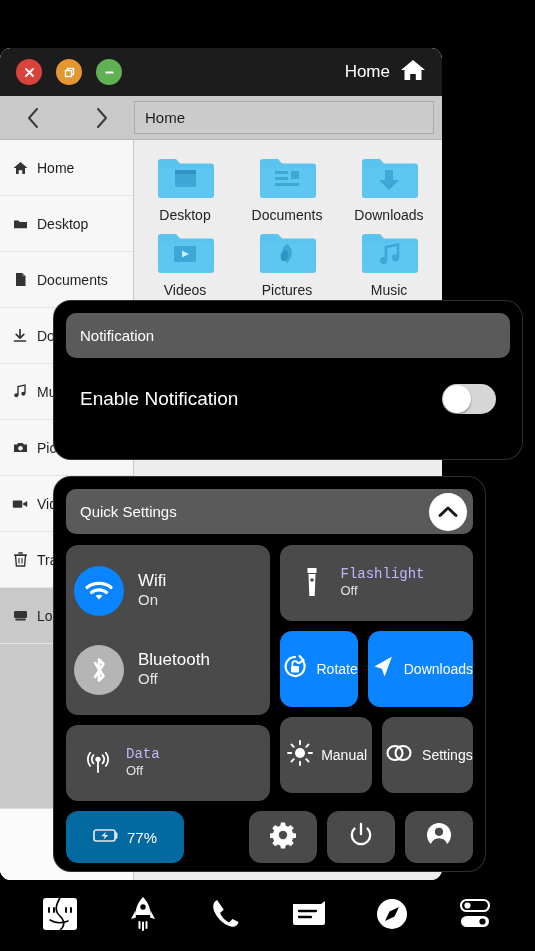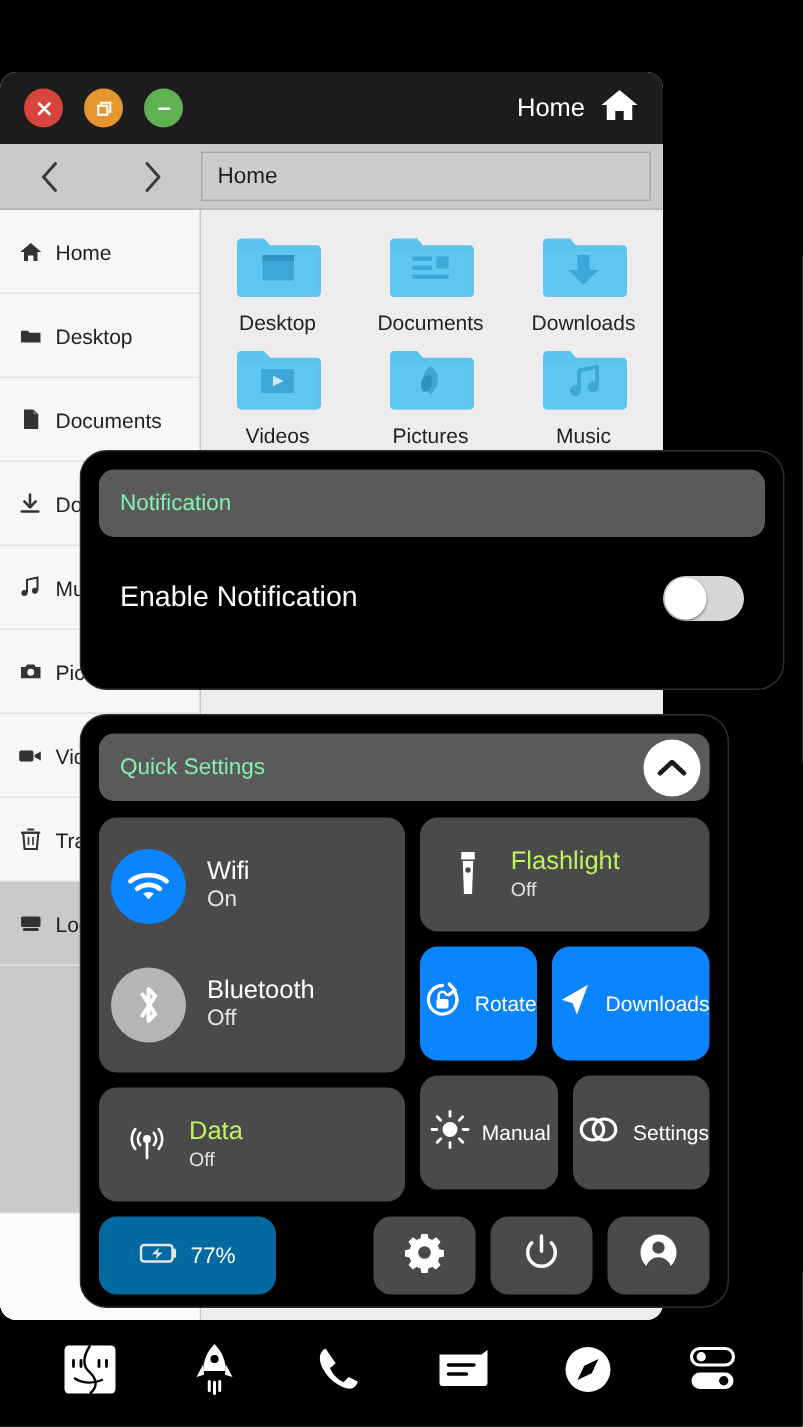--- a/index.html
+++ b/index.html
@@ -77,21 +77,21 @@
 
   
   .panel {
     position: absolute; background: #000; border-radius: 18px;
     border: 1.5px solid rgba(255,255,255,0.18);
   }
   .notif-panel { left: 53px; top: 300px; width: 470px; height: 160px; padding: 12px; }
   .panel-head {
     background: #5a5a5a; border-radius: 10px; height: 45px;
     display: flex; align-items: center; padding: 0 14px;
-    color: #86efac; font-size: 15px; position: relative;
+    color: #ffffff; font-size: 15px; position: relative;
   }
   .notif-row {
     display: flex; align-items: center; height: 58px; padding: 0 14px; margin-top: 12px;
   }
   .notif-label { color: #fff; font-size: 19px; }
   .switch {
     margin-left: auto; width: 54px; height: 30px; border-radius: 15px;
     background: #d6d6d6; position: relative;
   }
   .switch .knob {
@@ -117,21 +117,21 @@
   .row-tile { display: flex; align-items: center; gap: 14px; padding: 0 8px; height: 76px; }
   .row-ico { width: 50px; height: 50px; border-radius: 50%; display: flex;
              align-items: center; justify-content: center; flex: none; }
   .row-ico.on { background: #0a84ff; }
   .row-ico.off { background: #b5b5b5; }
   .row-text .t { color: #fff; font-size: 17px; line-height: 1.15; }
   .row-text .s { color: #e3e3e3; font-size: 15px; line-height: 1.35; }
 
   .wide-tile { height: 76px; display: flex; align-items: center; gap: 14px; padding: 0 18px; }
   .wide-ico { width: 28px; display: flex; align-items: center; justify-content: center; }
-  .wide-text .t { color: #bef264; font-size: 17px; line-height: 1.15; }
+  .wide-text .t { color: #c4b5fd; font-size: 14px; line-height: 1.15; font-family: Liberation Mono, monospace; }
   .wide-text .s { color: #e3e3e3; font-size: 13px; line-height: 1.35; }
 
   .sq-row { display: flex; gap: 10px; }
   .sq-tile {
     flex: 1; height: 76px; border-radius: 12px; display: flex; flex-direction: row;
     align-items: center; justify-content: center; gap: 6px; background: #4a4a4a;
   }
   .sq-tile.blue { background: #0a84ff; }
   .sq-tile .lbl { color: #fff; font-size: 14px; }
 

